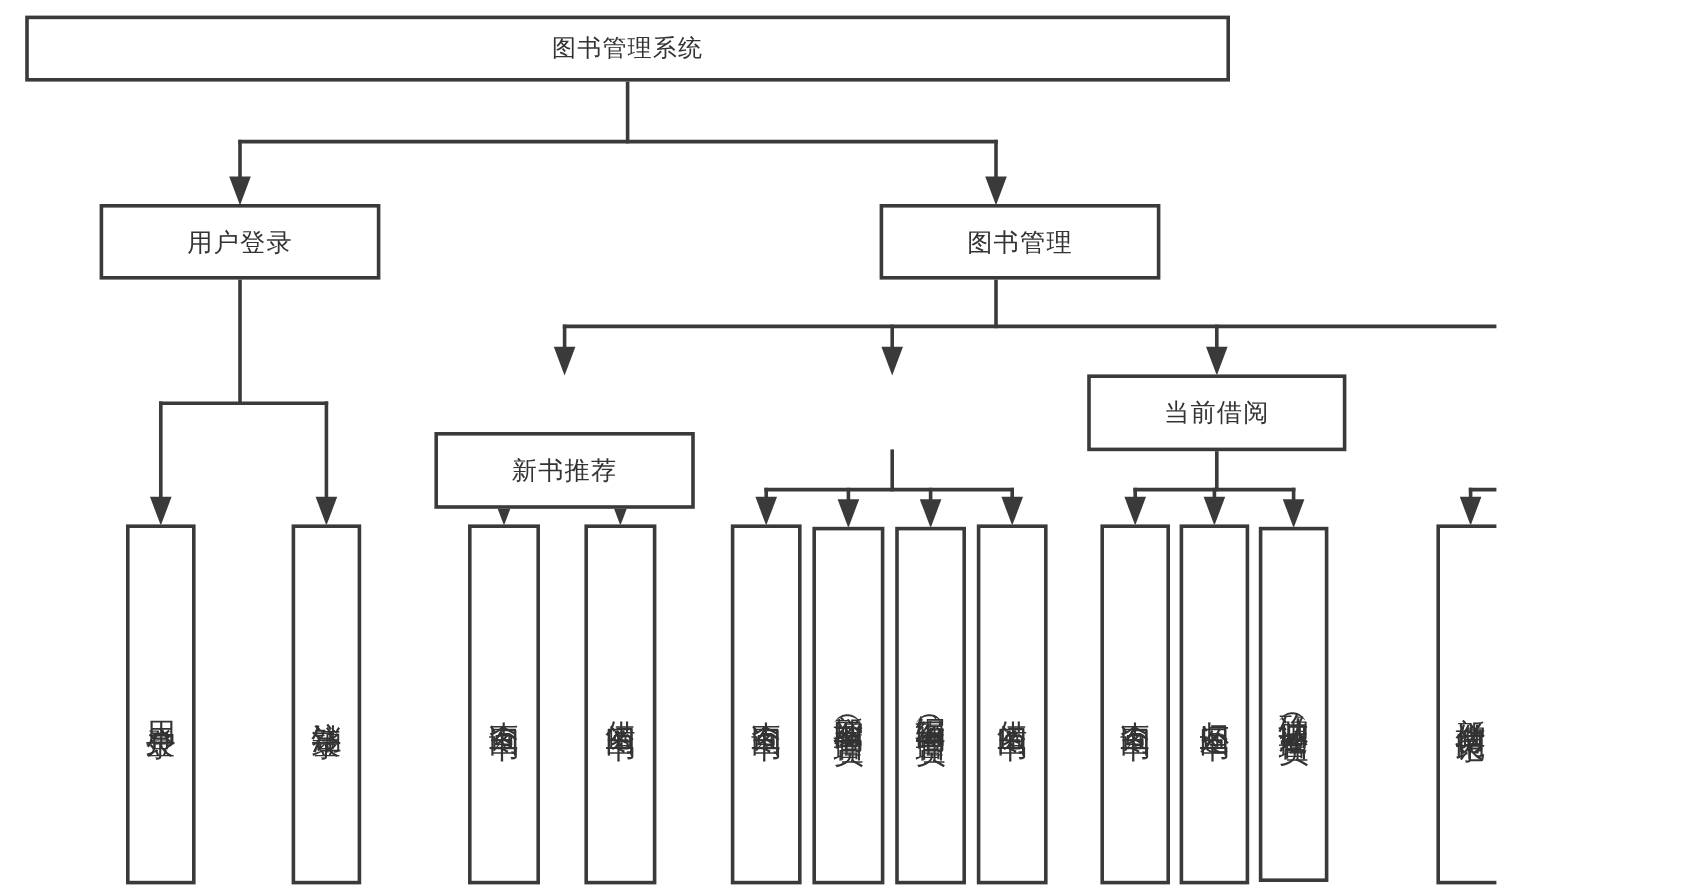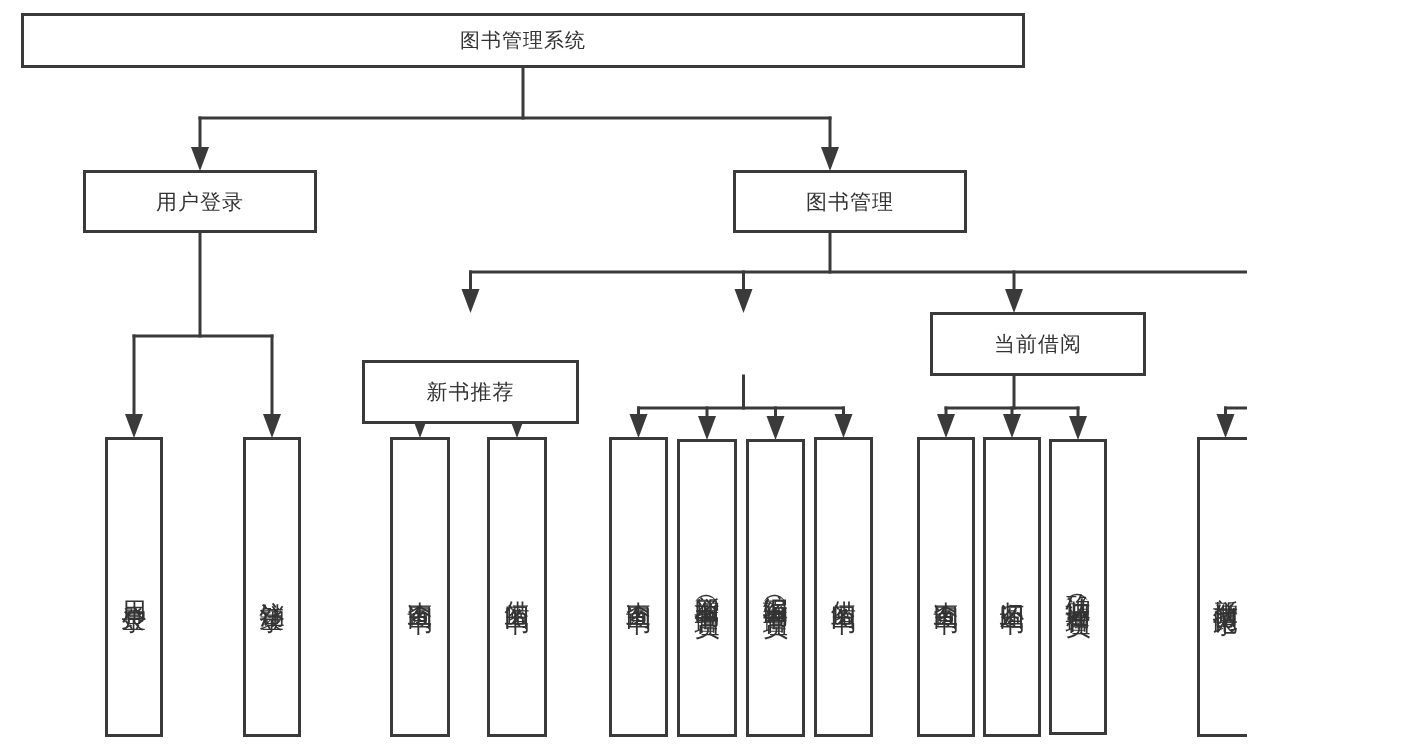--- a/index.html
+++ b/index.html
@@ -132,21 +132,21 @@
       </div>
       <div class="node hbox" style="left: 83px; top: 170px; width: 234px; height: 63px; border-color: rgb(58, 58, 58);">
         <span class="node-label" style="color: rgb(51, 51, 51);">用户登录</span>
       </div>
       <div class="node hbox" style="left: 713px; top: 170px; width: 234px; height: 63px; border-color: rgb(58, 58, 58); margin-left: 20px;">
         <span class="node-label" style="color: rgb(51, 51, 51);">图书管理</span>
       </div>
       <div class="node hbox" style="left: 362px; top: 312px; width: 217px; height: 64px; border-color: rgb(58, 58, 58); margin-top: 48px;">
         <span class="node-label" style="color: rgb(51, 51, 51);">新书推荐</span>
       </div>
-      <div class="node hbox" style="left: 906px; top: 312px; width: 216px; height: 64px; border-color: rgb(58, 58, 58); margin-left: 24px;">
+      <div class="node hbox" style="left: 906px; top: 312px; width: 216px; height: 64px; border-color: rgb(58, 58, 58);">
         <span class="node-label" style="color: rgb(51, 51, 51);">当前借阅</span>
       </div>
       <div class="node vbox" style="left: 105px; top: 437px; width: 58px; height: 300px; border-color: rgb(58, 58, 58);">
         <span class="node-label" style="color: rgb(51, 51, 51);">用户登录</span>
       </div>
       <div class="node vbox" style="left: 243px; top: 437px; width: 58px; height: 300px; border-color: rgb(58, 58, 58);">
         <span class="node-label" style="color: rgb(51, 51, 51);">注销登录</span>
       </div>
       <div class="node vbox" style="left: 390px; top: 437px; width: 60px; height: 300px; border-color: rgb(58, 58, 58);">
         <span class="node-label" style="color: rgb(51, 51, 51);">查询图书</span>

